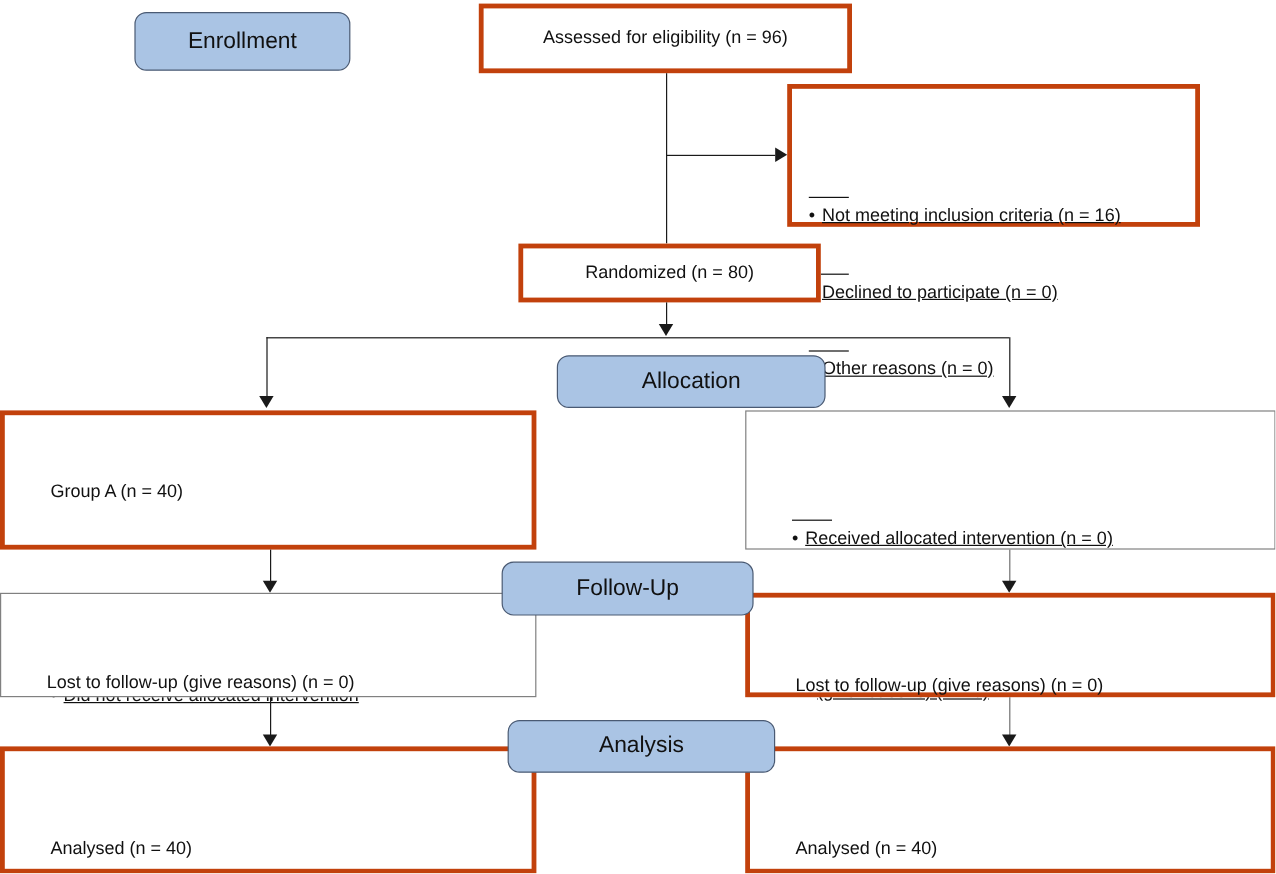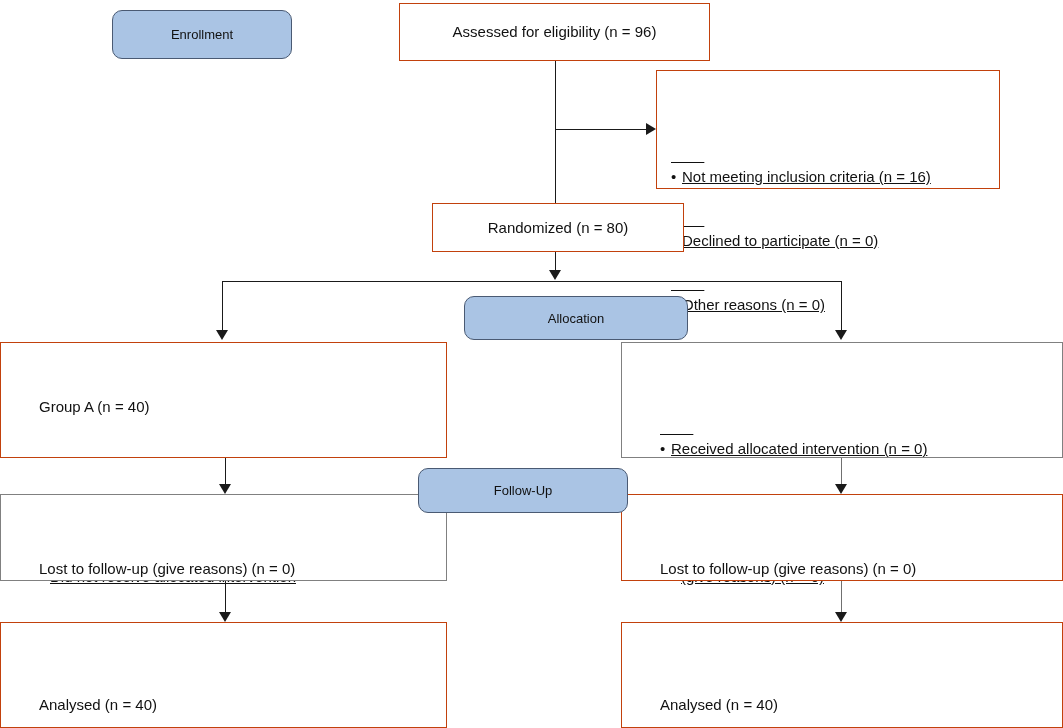--- a/index.html
+++ b/index.html
@@ -16,21 +16,21 @@
     width: 1063px;
     height: 728px;
     background: #ffffff;
     overflow: hidden;
   }
   
   .box {
     position: absolute;
     box-sizing: border-box;
     background: #ffffff;
-    border: 1px solid #c2410c;
+    border: 4px solid #c2410c;
     font-size: 15px;
     color: #111111;
     line-height: 1.42;
   }
   .box.thin {
     border: 1px solid #808080;
   }
   .box .inner {
     padding: 10px 14px;
     white-space: pre-wrap;
@@ -47,21 +47,21 @@
   
   .banner {
     position: absolute;
     box-sizing: border-box;
     background: #aac4e4;
     border: 1px solid #4a5a73;
     border-radius: 10px;
     display: flex;
     align-items: center;
     justify-content: center;
-    font-size: 13px;
+    font-size: 19px;
     color: #111111;
     z-index: 5;
   }
   
   .vline {
     position: absolute;
     width: 0;
     border-left: 1.6px solid #1a1a1a;
   }
   .hline {
@@ -199,20 +199,23 @@
       <div>Lost to follow-up (give reasons) (n = 0)</div>
       <div>Discontinued intervention (give reasons) (n = 0)</div>
     </div>
   </div>
 
   <div class="vline" style="left:225px; top:581px; height:32px;"></div>
   <div class="arrow-down" style="left:218.5px; top:612px;"></div>
   <div class="vline grey" style="left:841px; top:581px; height:32px;"></div>
   <div class="arrow-down" style="left:834.5px; top:612px;"></div>
 
+  <div class="banner" style="left:423px; top:600px; width:223px; height:44px;">
+    <span>Analysis</span>
+  </div>
 
   <div class="box" style="left:0px; top:622px; width:447px; height:106px;">
     <div class="inner" style="padding-left:38px; padding-top:28px;">
       <div class="title-line">Analysed (n = 40)</div>
       
     </div>
   </div>
 
   <div class="box" style="left:621px; top:622px; width:442px; height:106px;">
     <div class="inner" style="padding-left:38px; padding-top:28px;">

